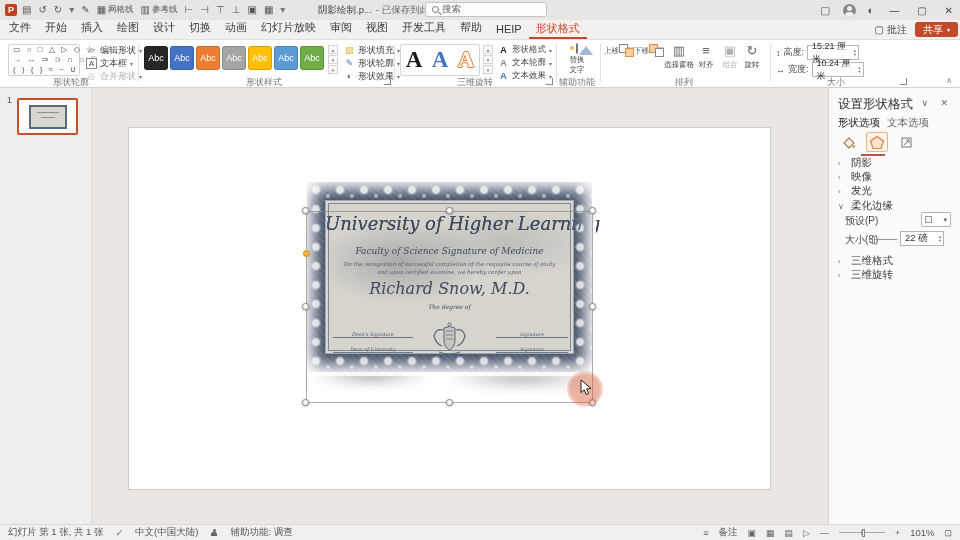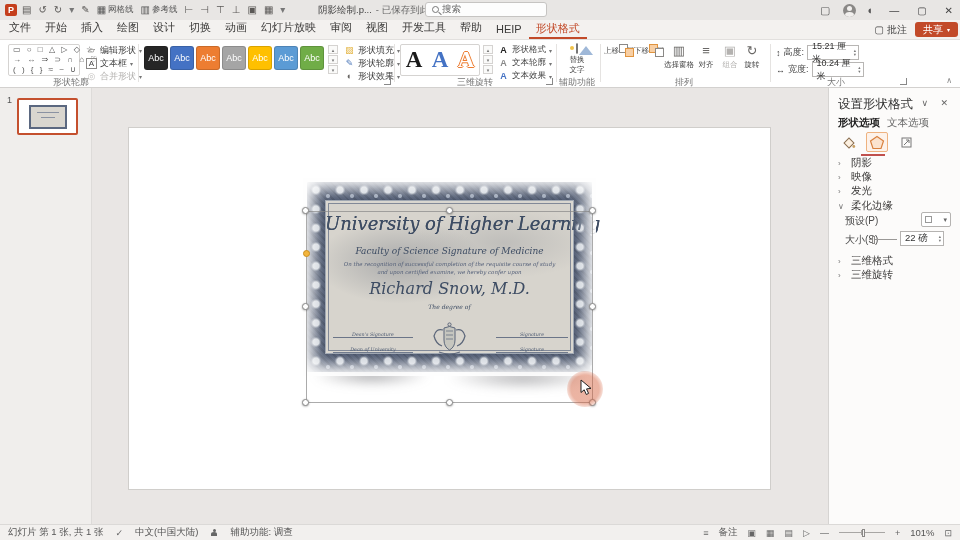--- a/index.html
+++ b/index.html
@@ -89,21 +89,21 @@
   .hd{position:absolute;width:7px;height:7px;border-radius:50%;background:#fff;border:1px solid #8a8a8a;box-shadow:0 .5px 2px rgba(0,0,0,.35)}
   .adj{position:absolute;width:7px;height:7px;border-radius:50%;background:#f3b53d;border:1px solid #c98e1f}
   #clickring{position:absolute;left:567px;top:371px;width:36px;height:36px;border-radius:50%;background:radial-gradient(circle,rgba(214,98,62,.48) 0 55%,rgba(214,98,62,.18) 72%,transparent 78%)}
   #cursor{position:absolute;left:580px;top:379px}
   
   #panel{position:absolute;left:828px;top:88px;width:132px;height:436px;background:#fcfbfa;border-left:1px solid #d6d4d2}
   .p-title{position:absolute;left:9px;top:8px;font-size:12.5px;color:#333}
   .p-close,.p-chev{position:absolute;top:10px;font-size:9px;color:#666}
   .p-chev{right:32px}.p-close{right:12px}
   .p-tab{position:absolute;top:28px;font-size:10.5px}
-  .p-tab.a{left:9px;color:#222;font-weight:bold}
+  .p-tab.a{left:9px;color:#222;font-weight:normal}
   .p-tab.b{left:58px;color:#666}
   .p-icons{position:absolute;left:8px;top:44px;display:flex;gap:7px;align-items:center}
   .p-ic{width:22px;height:20px;display:flex;align-items:center;justify-content:center;border:1px solid transparent}
   .p-ic.sel{border-color:#eeb27f;background:#fdf2ea;border-radius:2px}
   .p-ic-under{position:absolute;left:32px;top:66px;width:24px;height:2px;background:#c0504d}
   .p-row{position:absolute;left:9px;font-size:10.5px;color:#3b3a39;display:flex;gap:6px;align-items:center;white-space:nowrap}
   .p-row .ch{font-size:8px;color:#777;width:7px}
   .p-sub{position:absolute;left:16px;font-size:10px;color:#4a4a4a}
   .p-drop{position:absolute;left:92px;width:30px;height:15px;border:1px solid #b5b3b1;background:#fff;border-radius:2px;display:flex;align-items:center;justify-content:space-between;padding:0 3px;font-size:7px;color:#666}
   .p-drop .sqr{width:7px;height:7px;border:1px solid #999;background:#fff}
@@ -238,20 +238,21 @@
   <div class="stackbtn" style="left:344px;top:17px">
       <span class="ic" style="color:#4a76b8">✎</span>
       <span>形状轮廓</span>
       <span class="caret">▾</span>
     </div>
   <div class="stackbtn" style="left:344px;top:30px">
       <span class="ic">◐</span>
       <span>形状效果</span>
       <span class="caret">▾</span>
     </div>
+  <div class="glabel" style="left:144px;width:240px">形状样式</div>
   <div class="launcher" style="left:384px;top:38px"></div>
   <div class="gsep" style="left:394px"></div>
 
   <div class="gallery" style="left:400px;top:4px;width:80px;height:32px;display:flex;align-items:center;justify-content:space-around">
     <span class="bigA" style="color:#1a1a1a">A</span>
     <span class="bigA" style="color:#4472C4">A</span>
     <span class="bigA" style="color:#fff;text-shadow:-1px 0 #ED7D31,1px 0 #ED7D31,0 -1px #ED7D31,0 1px #ED7D31">A</span>
   </div>
   <div class="scrollcol" style="left:483px;top:5px">
     <span>▴</span>

